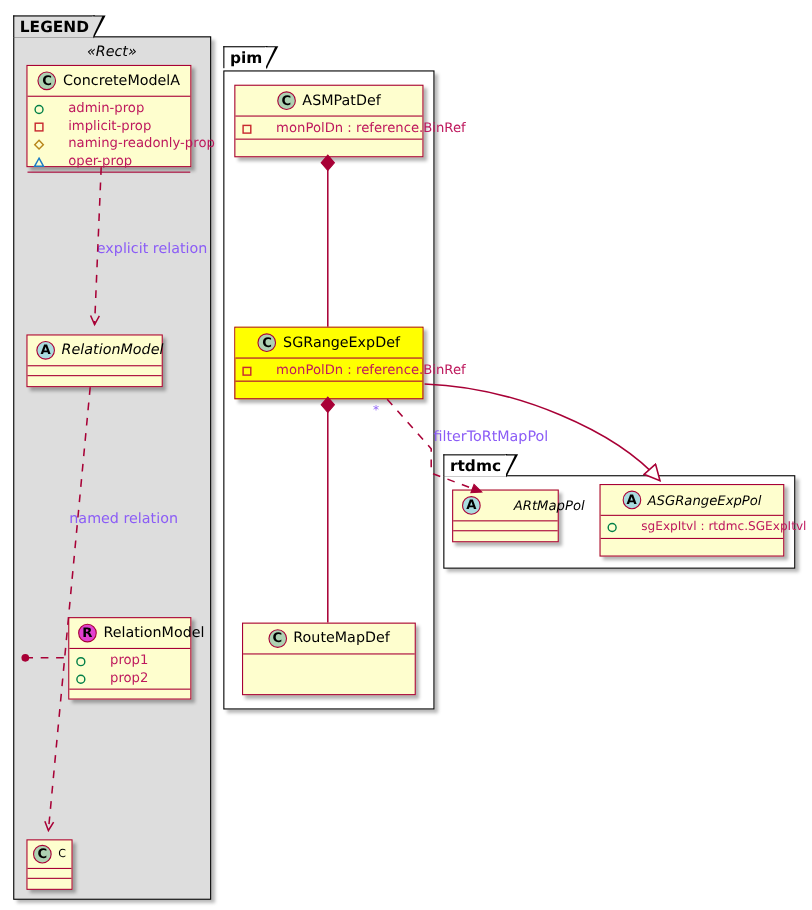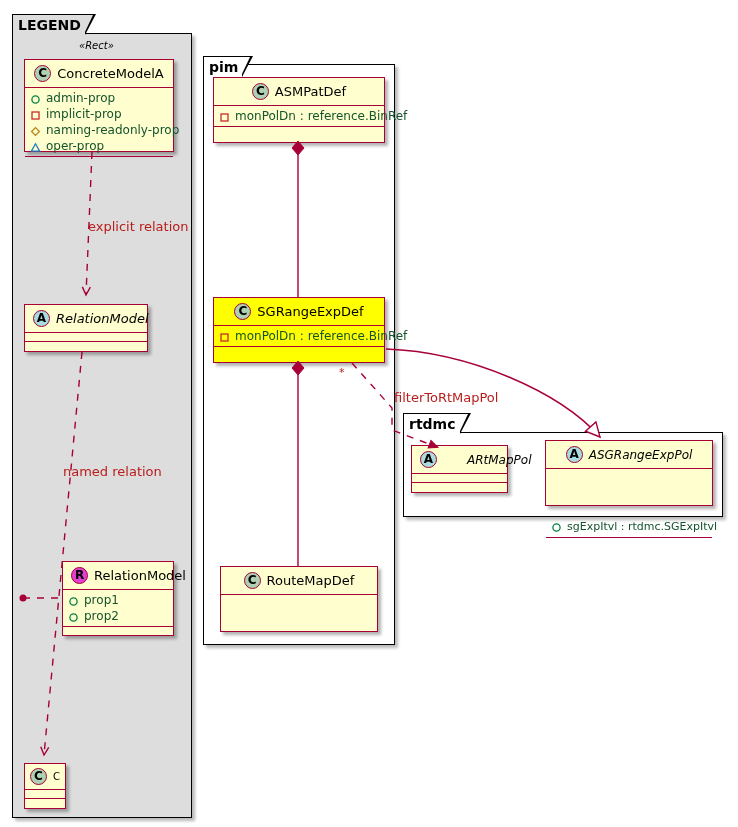--- a/index.html
+++ b/index.html
@@ -108,24 +108,24 @@
     padding: 2px 4px 2px 5px;
   }
   .cls-attrs.empty { height: 9px; padding: 0; }
   .cls-ops {
     box-sizing: border-box;
     height: 9px;
   }
   .attr {
     display: flex;
     align-items: center;
-    gap: 5px;
+    gap: 21px;
     font-size: 12px;
     line-height: 16px;
-    color: #14532d;
+    color: #be185d;
     white-space: nowrap;
   }
 
   
   .circ {
     display: inline-block;
     width: 17px; height: 17px;
     border-radius: 50%;
     box-sizing: border-box;
     line-height: 15px;
@@ -139,30 +139,30 @@
   .circ-C { background: #ADD1B2; border: 1.5px solid #A80036; }
   .circ-A { background: #A9DCDF; border: 1.5px solid #A80036; }
   .circ-R { background: #E040D0; border: 1.5px solid #A80036; }
 
   
   .mk { width: 11px; height: 11px; flex: 0 0 auto; display:inline-block; }
 
   
   .stereo {
     position: absolute;
-    font-size: 10px;
+    font-size: 13px;
     font-style: italic;
     color: #000000;
     white-space: nowrap;
   }
   
   .lbl {
     position: absolute;
     font-size: 13px;
-    color: #b91c1c;
+    color: #8b5cf6;
     white-space: nowrap;
   }
   .lbl.small { font-size: 11px; }
 </style>
 </head>
 <body>
 
 <div id="canvas">
 
   <div class="pkg">
@@ -259,21 +259,21 @@
     </div>
     <div class="cls-attrs empty"></div>
     <div class="cls-ops"></div>
   </div>
 
   <div class="lbl" style="left:88px; top:219px;">explicit relation</div>
   <div class="lbl" style="left:63px; top:464px;">named relation</div>
 
   <div class="pkg">
     <div class="pkg-body white" style="left:203px; top:64px; width:192px; height:581px;"></div>
-    <div class="pkg-tab white" style="left:203px; top:56px; height:20px;">
+    <div class="pkg-tab white" style="left:203px; top:42px; height:20px;">
       <span>pim</span>
       <span class="pkg-tab-fill"></span>
     </div>
   </div>
 
   <div class="cls" style="left:213px; top:77px; width:172px; height:66px;">
     <div class="cls-title">
       <span class="circ circ-C">C</span>
       <span class="nm">ASMPatDef</span>
     </div>
@@ -332,21 +332,21 @@
     <div class="cls-attrs empty"></div>
     <div class="cls-ops"></div>
   </div>
 
   <div class="cls" style="left:545px; top:440px; width:168px; height:66px;">
     <div class="cls-title">
       <span class="circ circ-A">A</span>
       <span class="nm abstract" style="font-size:12px;">ASGRangeExpPol</span>
     </div>
     <div class="cls-attrs">
-      <div class="attr" style="font-size:11px;margin-top:48px;">
+      <div class="attr" style="font-size:11px;">
         <span class="mk">
           <svg width="11" height="11" viewBox="0 0 11 11">
               <circle cx="5.5" cy="5.5" r="3.6" fill="none" stroke="#038048" stroke-width="1.3"></circle>
             </svg>
         </span>
         <span>sgExpItvl : rtdmc.SGExpItvl</span>
       </div>
     </div>
     <div class="cls-ops"></div>
   </div>

